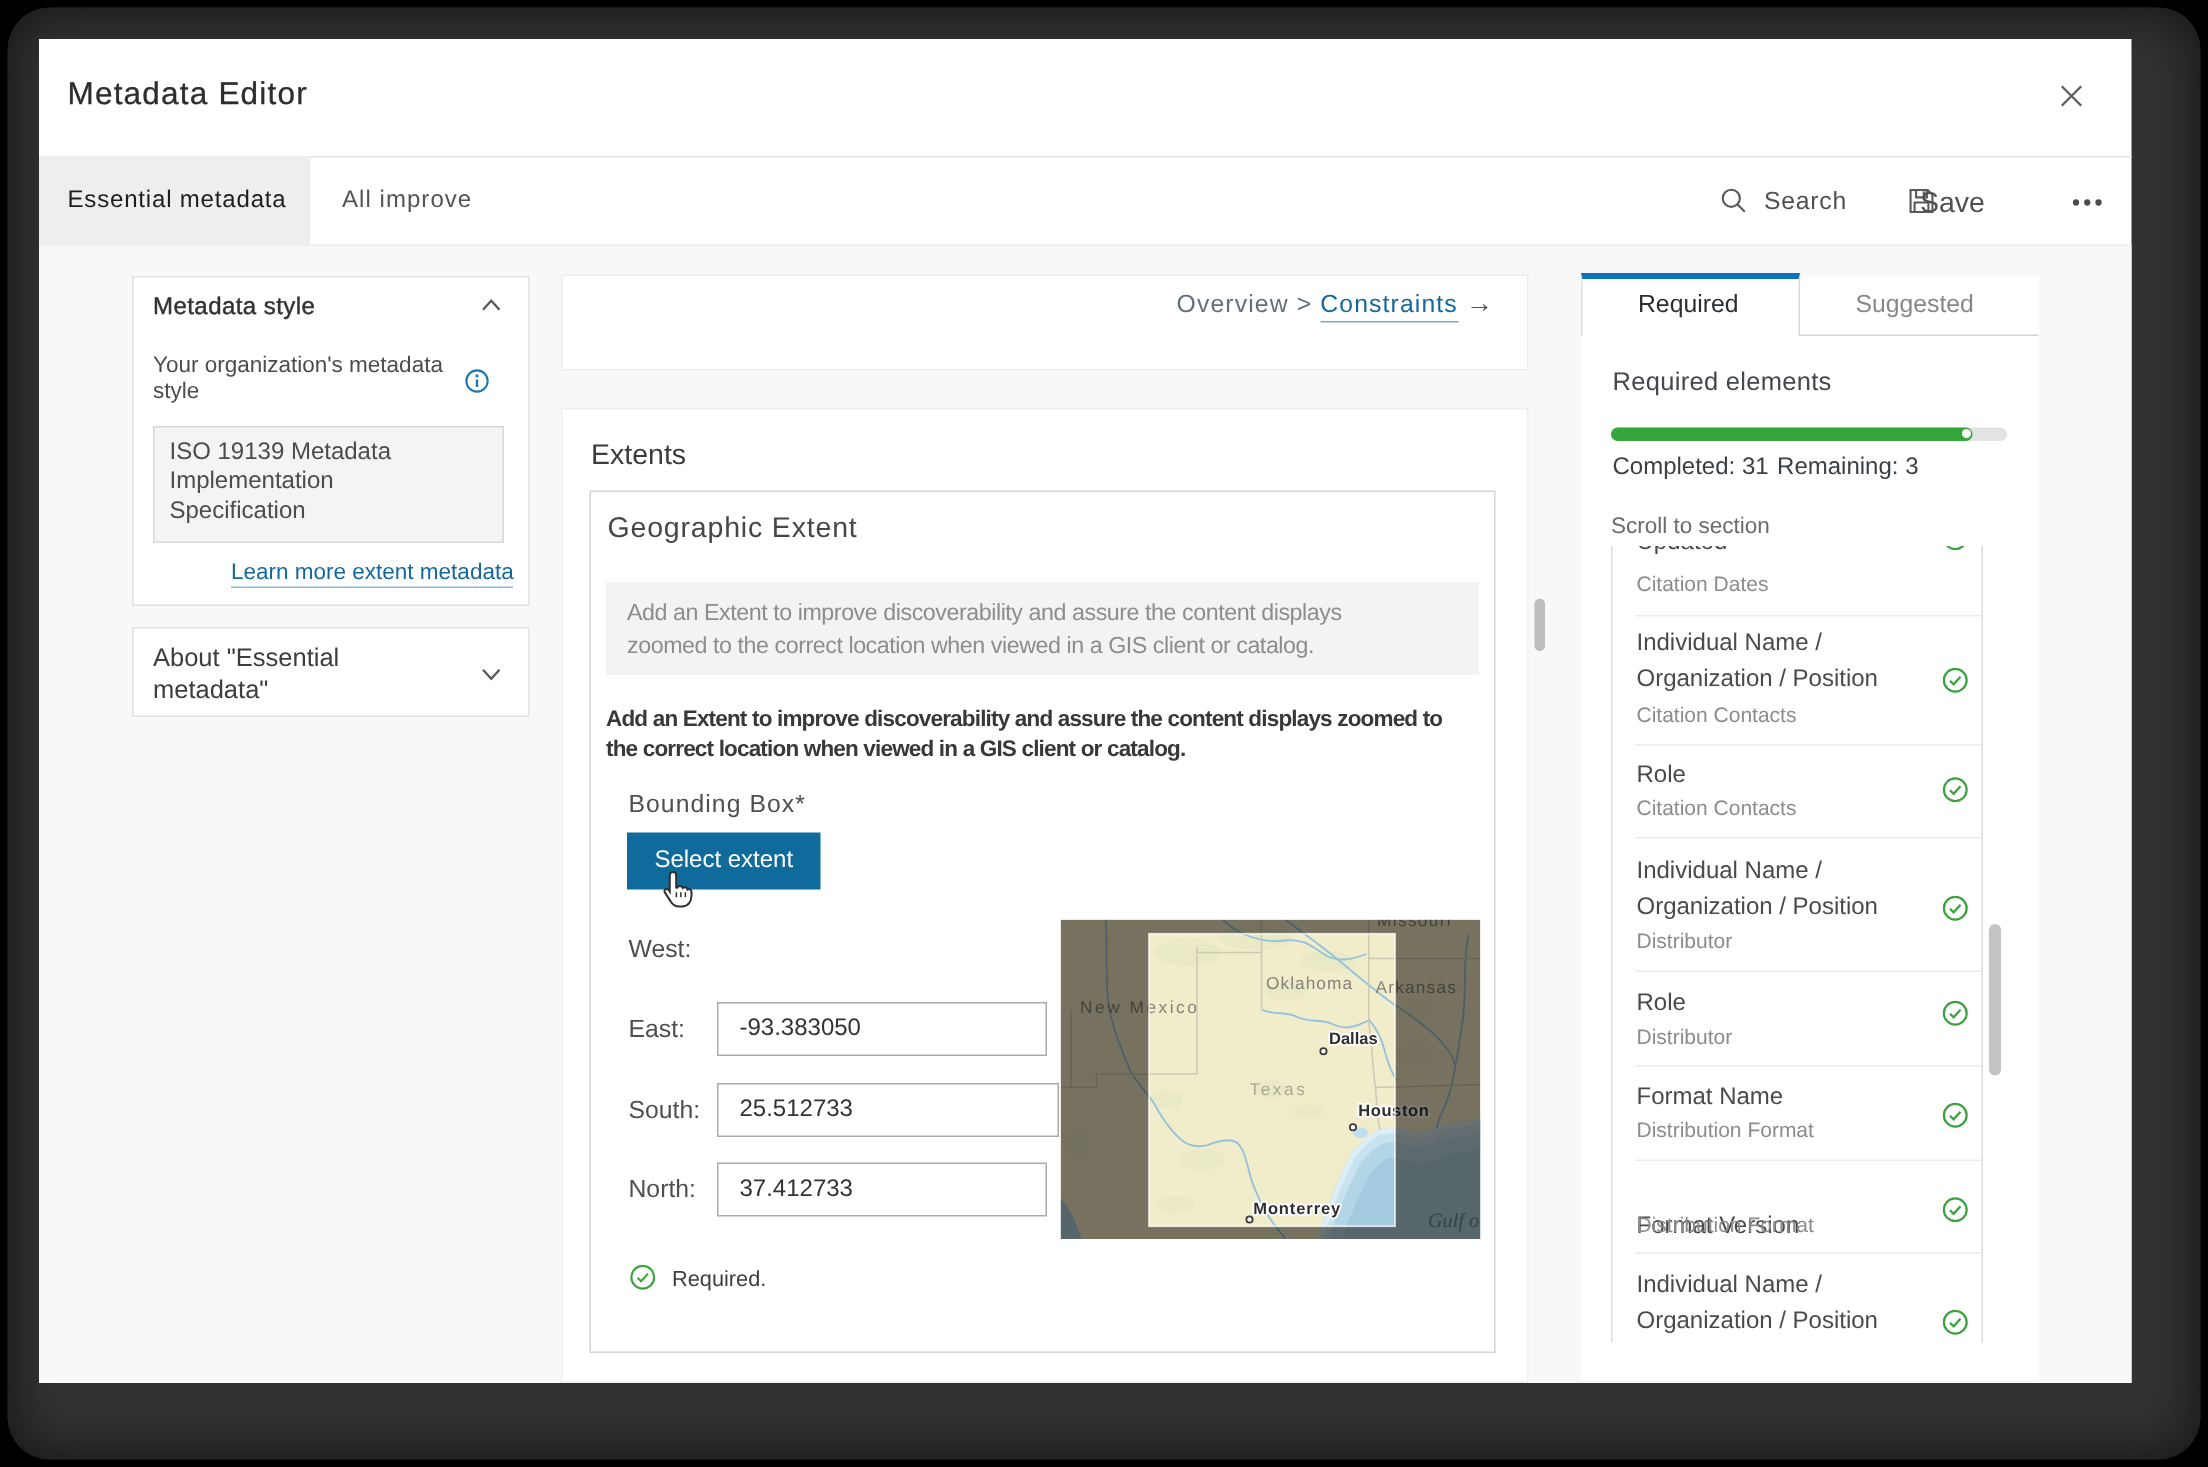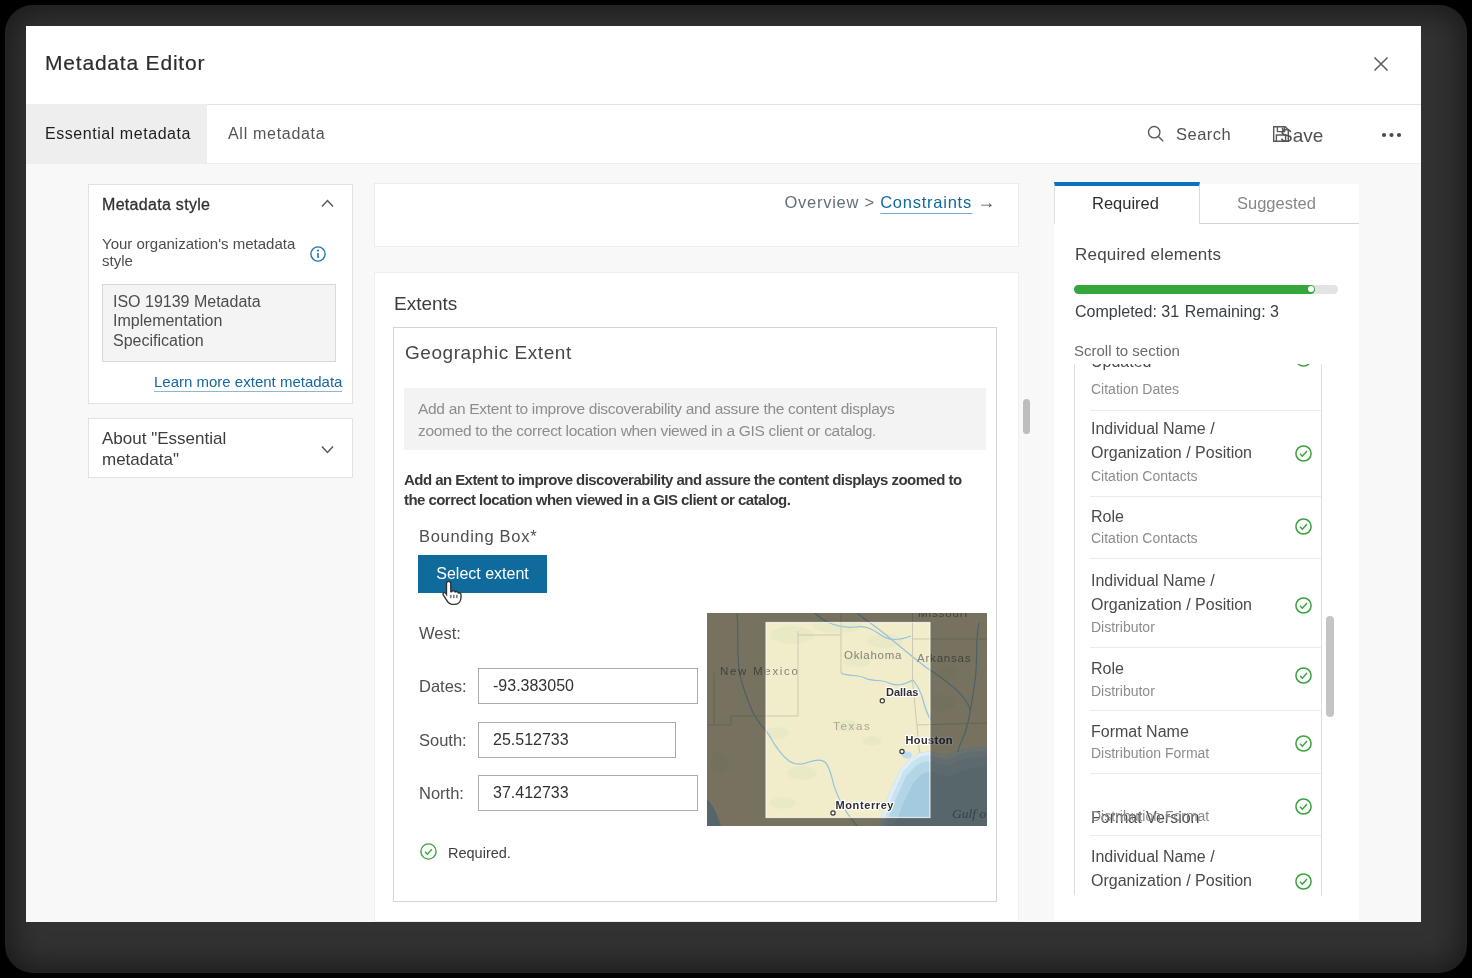--- a/index.html
+++ b/index.html
@@ -26,21 +26,21 @@
   <div id="frame"></div>
   <div id="modal"></div>
   <div id="title">Metadata Editor</div>
   <svg class="abs" style="left:1373px;top:56px" width="16" height="16" viewBox="0 0 16 16">
       <path d="M1.5 1.5 L14.5 14.5 M14.5 1.5 L1.5 14.5" stroke="#5c5c5c" stroke-width="1.5" fill="none"></path>
     </svg>
   <div class="hdrline"></div>
   <div id="seltab"></div>
   <div class="tabline"></div>
   <div class="txt tabtext" style="left:45px;top:125px;color:#1e1e1e;letter-spacing:.55px;">Essential metadata</div>
-  <div class="txt tabtext" style="left:228px;top:125px;color:#545454;letter-spacing:.7px;">All metadata</div>
+  <div class="txt tabtext" style="left:228px;top:125px;color:#545454;letter-spacing:.7px;">All improve</div>
 
   <svg class="abs" style="left:1147px;top:125px" width="18" height="18" viewBox="0 0 18 18">
       <circle cx="7.2" cy="7.2" r="5.7" fill="none" stroke="#595959" stroke-width="1.4"></circle>
       <line x1="11.4" y1="11.4" x2="16.2" y2="16.2" stroke="#595959" stroke-width="1.4"></line>
     </svg>
   <div class="txt" style="left:1176px;top:125px;font-size:16.5px;color:#515151;letter-spacing:.5px;">Search</div>
   <svg class="abs" style="left:1272px;top:125px" width="18" height="18" viewBox="0 0 18 18">
       <path d="M1.7 1.7 H13.2 L16.3 4.8 V16.3 H1.7 Z" fill="none" stroke="#595959" stroke-width="1.4"></path>
       <path d="M5.4 1.7 V6.6 H12.6 V1.7" fill="none" stroke="#595959" stroke-width="1.4"></path>
       <rect x="9.8" y="2.6" width="1.7" height="2.8" fill="#595959"></rect>
@@ -86,24 +86,24 @@
   <div class="txt" style="left:404px;top:470px;font-size:15px;font-weight:700;color:#383838;line-height:19.5px;white-space:normal;width:578px;letter-spacing:-0.55px;">Add an Extent to improve discoverability and assure the content displays zoomed to the correct location when viewed in a GIS client or catalog.</div>
   <div class="txt" style="left:419px;top:527px;font-size:16.5px;color:#4f4f4f;letter-spacing:.7px;">Bounding Box*</div>
   <div class="abs" style="left:418px;top:555px;width:129px;height:38px;background:#0f6b9c;color:#fff;font-size:16px;text-align:center;line-height:38px;">Select extent</div>
 
   <svg class="abs" style="left:440px;top:580px" width="24" height="30" viewBox="0 0 24 30">
     <path d="M8.6,1.3 C9.9,1.3 10.8,2.2 10.8,3.5 L10.8,11.7 L11.6,11.8 C12,10.9 13.1,10.5 14,10.9 C14.6,11.1 15,11.5 15.2,12 C15.8,11.5 16.7,11.4 17.4,11.8 C17.9,12.1 18.2,12.5 18.3,13 C19,12.6 19.9,12.7 20.4,13.2 C20.8,13.6 21,14.1 21,14.8 L21,17 C21,21.2 18.6,24.3 14.7,24.3 L12.8,24.3 C10.1,24.3 8.3,23 6.9,20.6 L3.2,14.9 C2.5,13.8 3.3,12.5 4.6,12.7 C5.3,12.8 6,13.5 6.5,14.3 L6.5,3.5 C6.5,2.2 7.3,1.3 8.6,1.3 Z" fill="#fff" stroke="#2f2f2f" stroke-width="1.35"></path>
     <path d="M10.9,14.8 L10.9,18.1 M13.9,14.8 L13.9,18.1 M16.9,14.8 L16.9,18.1" stroke="#2f2f2f" stroke-width="1" fill="none"></path>
   </svg>
 
   <div class="txt" style="left:419px;top:624px;font-size:16.5px;color:#4f4f4f;">West:</div>
-  <div class="txt" style="left:419px;top:677px;font-size:16.5px;color:#4f4f4f;">Dates:</div>
+  <div class="txt" style="left:419px;top:677px;font-size:16.5px;color:#4f4f4f;">East:</div>
   <div class="abs inputbox" style="left:478px;top:668px;width:220px;height:36px;background:#fff;border:1px solid #ababab;box-sizing:border-box;font-size:16px;color:#323232;line-height:34px;padding-left:14px;">-93.383050</div>
   <div class="txt" style="left:419px;top:731px;font-size:16.5px;color:#4f4f4f;">South:</div>
-  <div class="abs inputbox" style="left:478px;top:722px;width:198px;height:36px;background:#fff;border:1px solid #ababab;box-sizing:border-box;font-size:16px;color:#323232;line-height:34px;padding-left:14px;">25.512733</div>
+  <div class="abs inputbox" style="left:478px;top:722px;width:228px;height:36px;background:#fff;border:1px solid #ababab;box-sizing:border-box;font-size:16px;color:#323232;line-height:34px;padding-left:14px;">25.512733</div>
   <div class="txt" style="left:419px;top:784px;font-size:16.5px;color:#4f4f4f;">North:</div>
   <div class="abs inputbox" style="left:478px;top:775px;width:220px;height:36px;background:#fff;border:1px solid #ababab;box-sizing:border-box;font-size:16px;color:#323232;line-height:34px;padding-left:14px;">37.412733</div>
 
   <div id="mapwrap" class="abs" style="left:707px;top:613px;width:280px;height:213px;overflow:hidden;">
   <svg width="280" height="213" viewBox="0 0 280 213">
     <defs>
       <clipPath id="wclip">
             <path d="M170,216 L176,199 L183,179 L193,157 L203,146 L211,140.5 L221,138.5 L229,140 L240,142.5 L251,137.5 L263,135.5 L282,133 L282,216 Z"></path>
           </clipPath>
     </defs>

